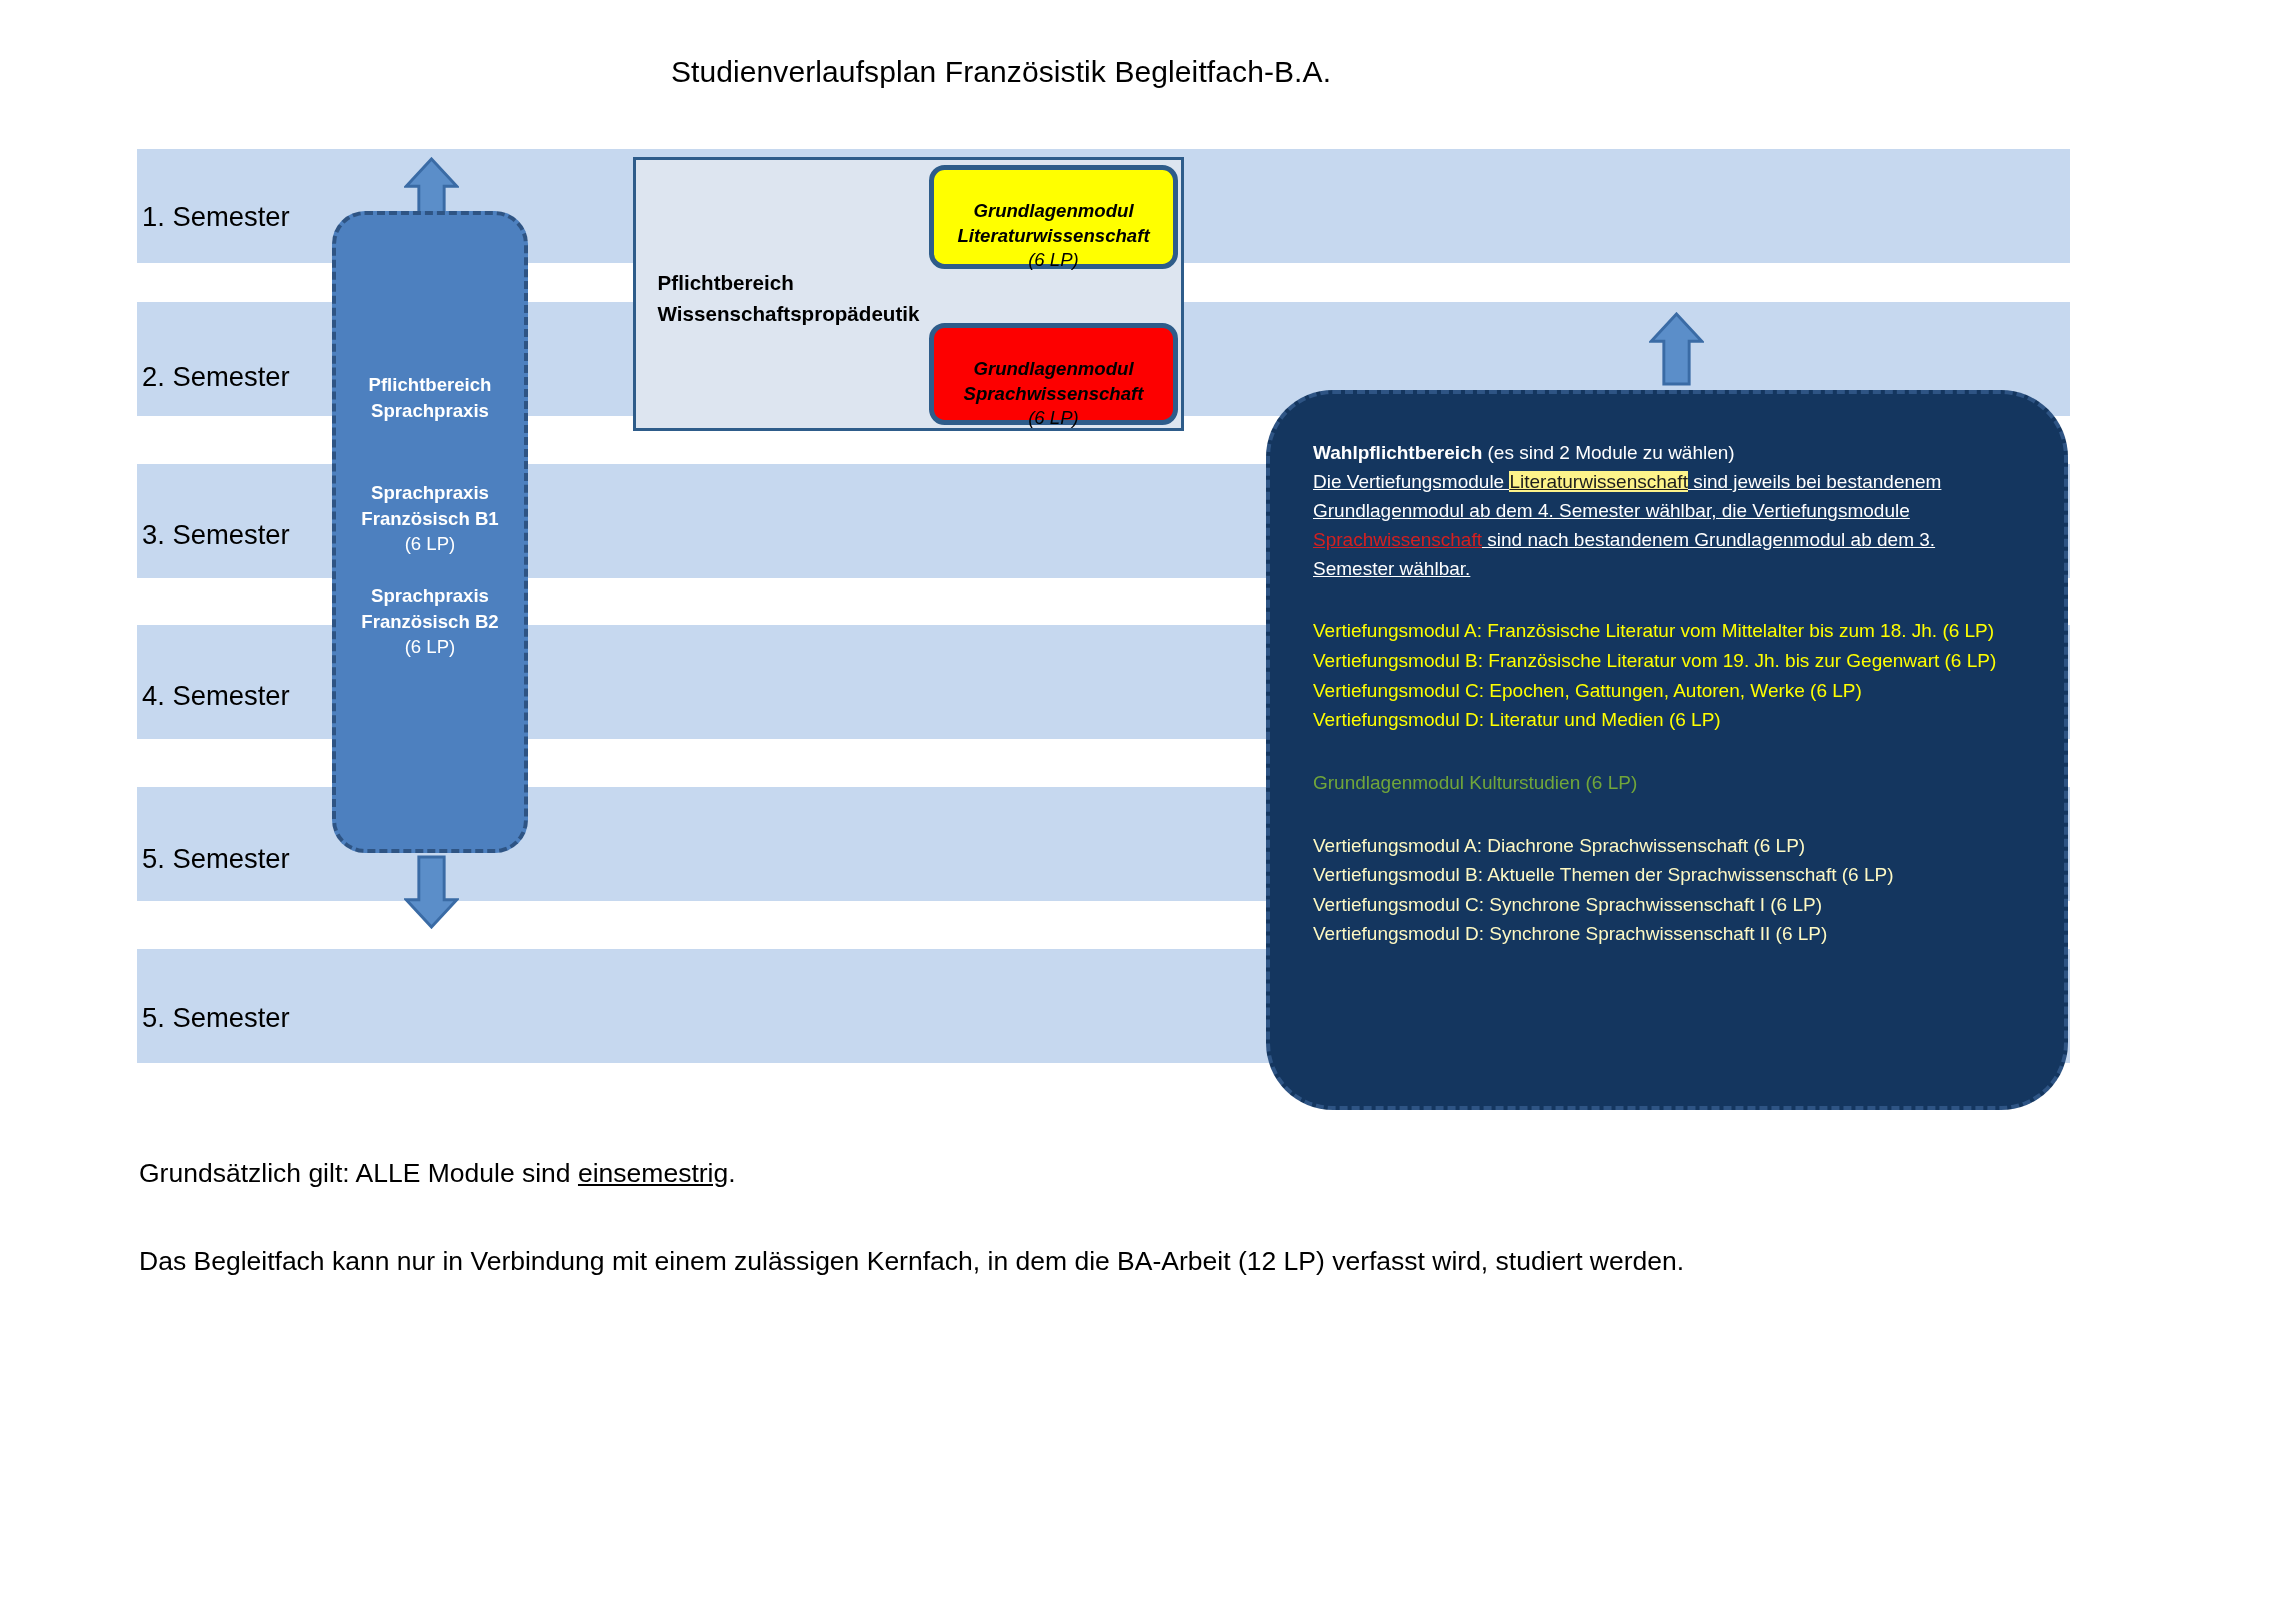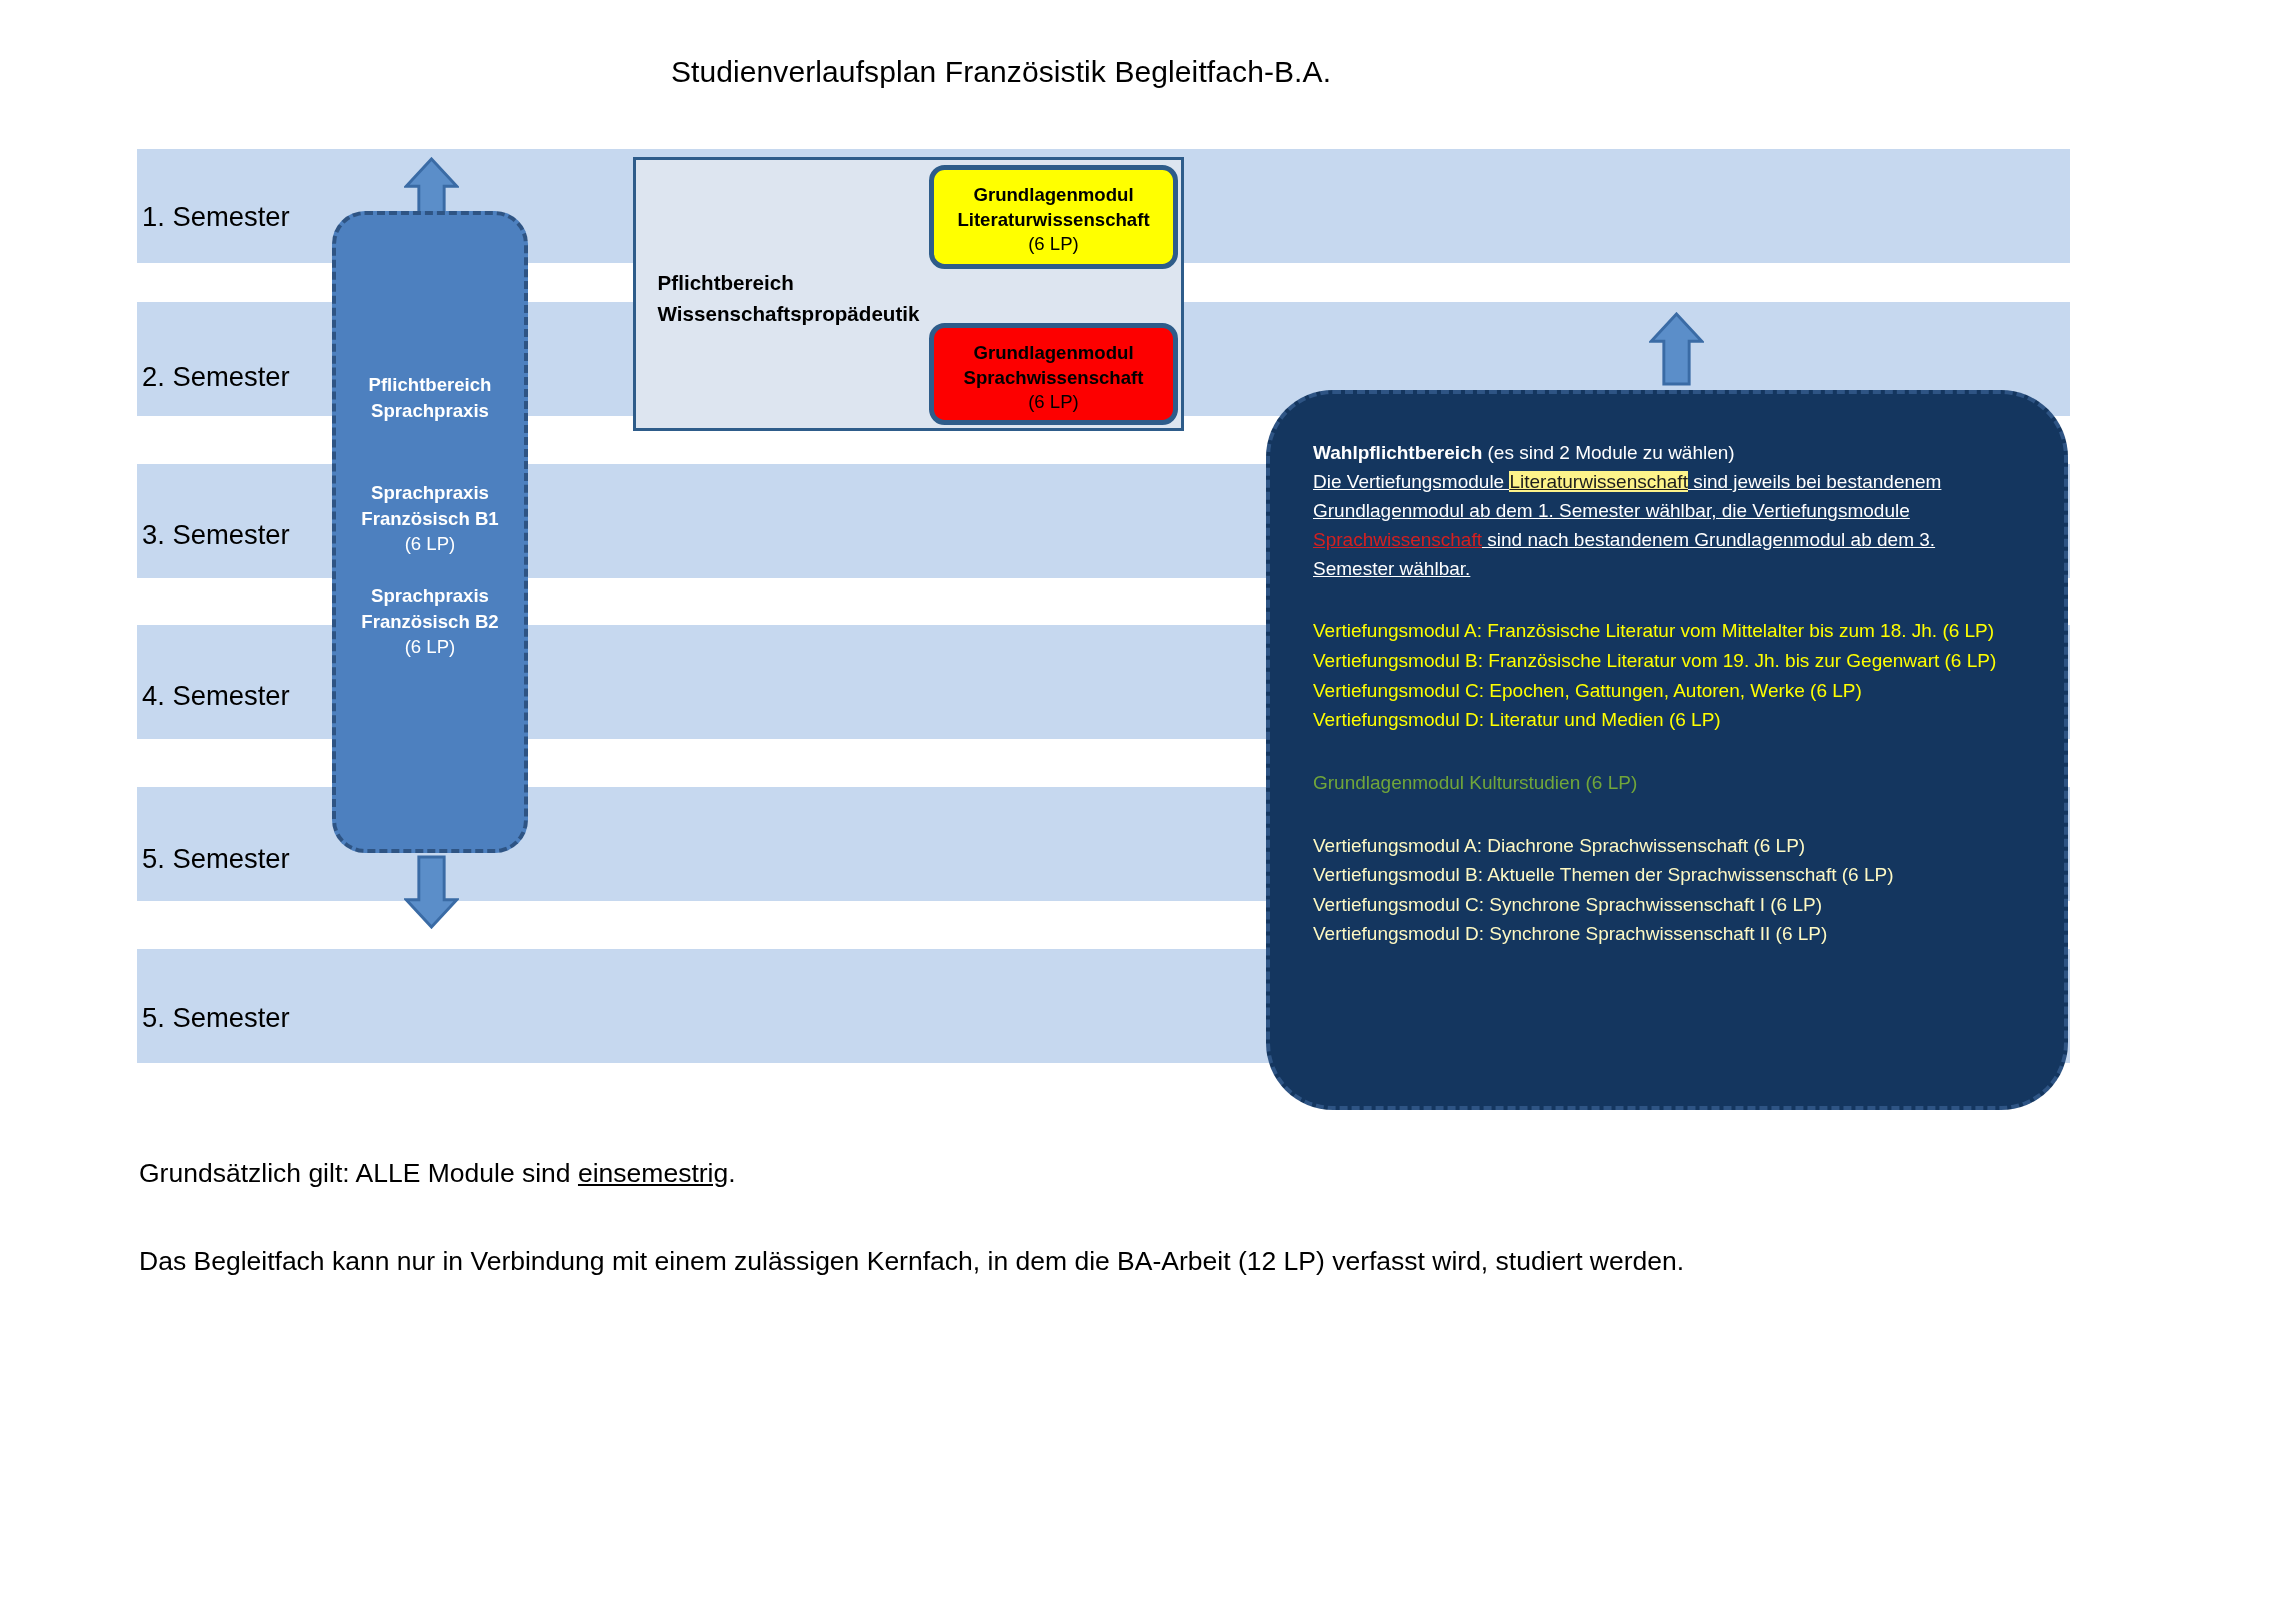--- a/index.html
+++ b/index.html
@@ -98,21 +98,22 @@
   .module-chip {
     position: absolute;
     box-sizing: border-box;
     border: 5.9px solid #2e5c8a;
     border-radius: 15.7px;
     text-align: center;
     font-size: 18.6px;
     font-weight: bold;
     color: #000000;
     line-height: 1.32;
-    padding-top: 13px;
+    padding-top: 29px;
+    font-style: italic;
   }
   #chip-literatur {
     left: 929px;
     top: 165px;
     width: 249px;
     height: 104px;
     background: #ffff00;
   }
   #chip-sprach {
     left: 929px;
@@ -250,21 +251,21 @@
 <div class="module-chip" id="chip-sprach">
   <div>Grundlagenmodul</div>
   <div>Sprachwissenschaft</div>
   <div class="lp-line">(6 LP)</div>
 </div>
 
 <div id="wahlpflicht-box">
 
   <div class="intro">
     <span class="strong">Wahlpflichtbereich</span><span> (es sind 2 Module zu wählen)</span><br>
-    <span class="u">Die Vertiefungsmodule </span><span class="hl-yellow">Literaturwissenschaft</span><span class="u"> sind jeweils bei bestandenem Grundlagenmodul ab dem 1. Semester wählbar, die Vertiefungsmodule </span><span class="hl-red">Sprachwissenschaft</span><span class="u"> sind nach bestandenem Grundlagenmodul ab dem 3. Semester wählbar.</span>
+    <span class="u">Die Vertiefungsmodule </span><span class="hl-yellow">Literaturwissenschaft</span><span class="u"> sind jeweils bei bestandenem Grundlagenmodul ab dem 4. Semester wählbar, die Vertiefungsmodule </span><span class="hl-red">Sprachwissenschaft</span><span class="u"> sind nach bestandenem Grundlagenmodul ab dem 3. Semester wählbar.</span>
   </div>
 
   <div class="module-list list-yellow">
     <div class="row">Vertiefungsmodul A: Französische Literatur vom Mittelalter bis zum 18. Jh. (6 LP)</div>
     <div class="row">Vertiefungsmodul B: Französische Literatur vom 19. Jh. bis zur Gegenwart (6 LP)</div>
     <div class="row">Vertiefungsmodul C: Epochen, Gattungen, Autoren, Werke (6 LP)</div>
     <div class="row">Vertiefungsmodul D: Literatur und Medien (6 LP)</div>
   </div>
 
   <div class="module-list list-green">

